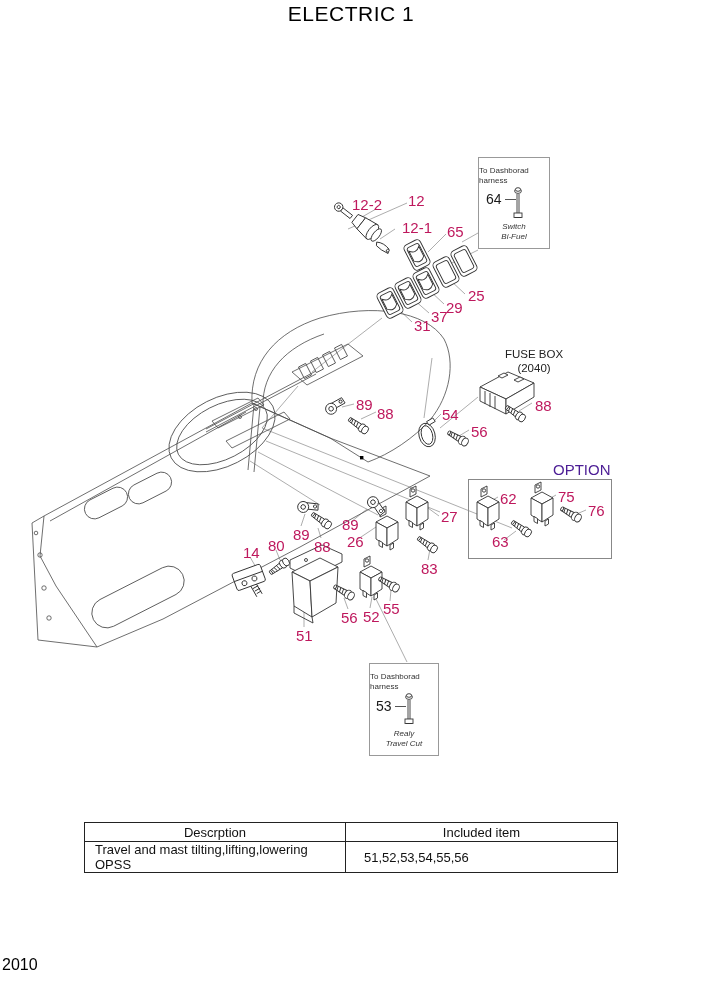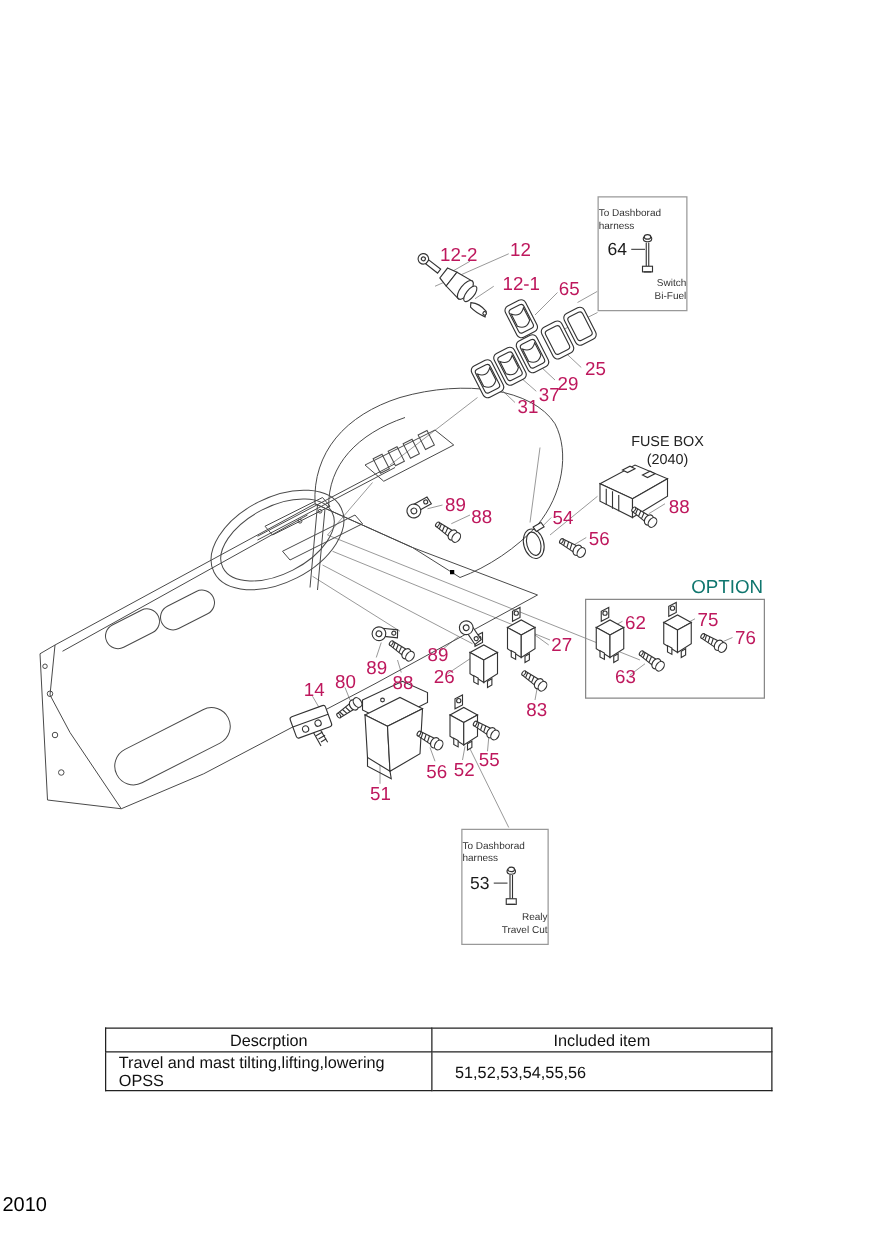--- a/index.html
+++ b/index.html
@@ -2,44 +2,45 @@
 <html><head>
 <meta charset="utf-8">
 <style>
   html,body{margin:0;padding:0;background:#fff;}
   #page{position:relative;width:702px;height:992px;background:#fff;overflow:hidden;
         font-family:"Liberation Sans","DejaVu Sans",sans-serif;color:#111;}
   .title{position:absolute;top:2px;left:0;width:100%;text-align:center;
          font-size:21px;letter-spacing:0.5px;color:#000;}
   .lbl{position:absolute;font-size:15px;color:#be185d;white-space:nowrap;line-height:1;}
   .seclabel{position:absolute;font-size:11.5px;color:#222;text-align:center;line-height:1.25;white-space:nowrap;}
-  .optlabel{position:absolute;font-size:15px;color:#0f766e;white-space:nowrap;}
+  .optlabel{position:absolute;font-size:15px;color:#4c1d95;white-space:nowrap;}
   .hbox{position:absolute;border:1px solid #999;background:#fff;}
   .hbox .boxtext{position:absolute;top:8px;left:0;width:100%;
                  font-size:8px;color:#333;line-height:1.3;}
-  .hbox .boxcaption{position:absolute;left:0;width:100%;text-align:right;
-                 font-size:8px;color:#333;line-height:1.3;}
+  .hbox .boxcaption{position:absolute;left:0;width:100%;text-align:center;
+                 font-size:8px;color:#333;line-height:1.3;font-style:italic;}
   .hbox .boxpart{position:absolute;font-size:14px;color:#1a1a1a;}
   .hbox .leader{position:absolute;height:1px;background:#555;}
   .optionbox{position:absolute;border:1px solid #888;background:transparent;}
   svg.diagram{position:absolute;left:0;top:0;}
   table.bom{position:absolute;left:84px;top:822px;width:533px;border-collapse:collapse;
             font-size:13px;color:#111;table-layout:fixed;}
   table.bom th,table.bom td{border:1px solid #222;height:18px;padding:0;font-weight:normal;}
   table.bom th{}
   table.bom td.c1{padding-left:10px;text-align:left;}
   table.bom td.c2{padding-left:18px;text-align:left;}
   col.col1{width:261px;} col.col2{width:272px;}
   .pageno{position:absolute;left:2px;top:956px;font-size:16px;color:#000;}
 </style>
 </head>
 <body>
 
 <div id="page">
 
+  <div class="title">ELECTRIC 1</div>
 
   <svg class="diagram" width="702" height="992" viewBox="0 0 702 992">
     <defs>
       <g id="bolt" fill="#fff" stroke="#333" stroke-width="0.9">
         <path d="M6.2,-2.8 L18,-2 L18,2 L6.2,2.8 Z"></path>
         <path d="M9,-2.5 l1,5 M12,-2.3 l1,4.6 M15,-2.2 l1,4.4" fill="none"></path>
         <ellipse cx="18.3" cy="0" rx="1.2" ry="2.1"></ellipse>
         <ellipse cx="3.5" cy="0" rx="3.2" ry="4.4"></ellipse>
         <ellipse cx="0" cy="0" rx="3" ry="4.2"></ellipse>
       </g>

